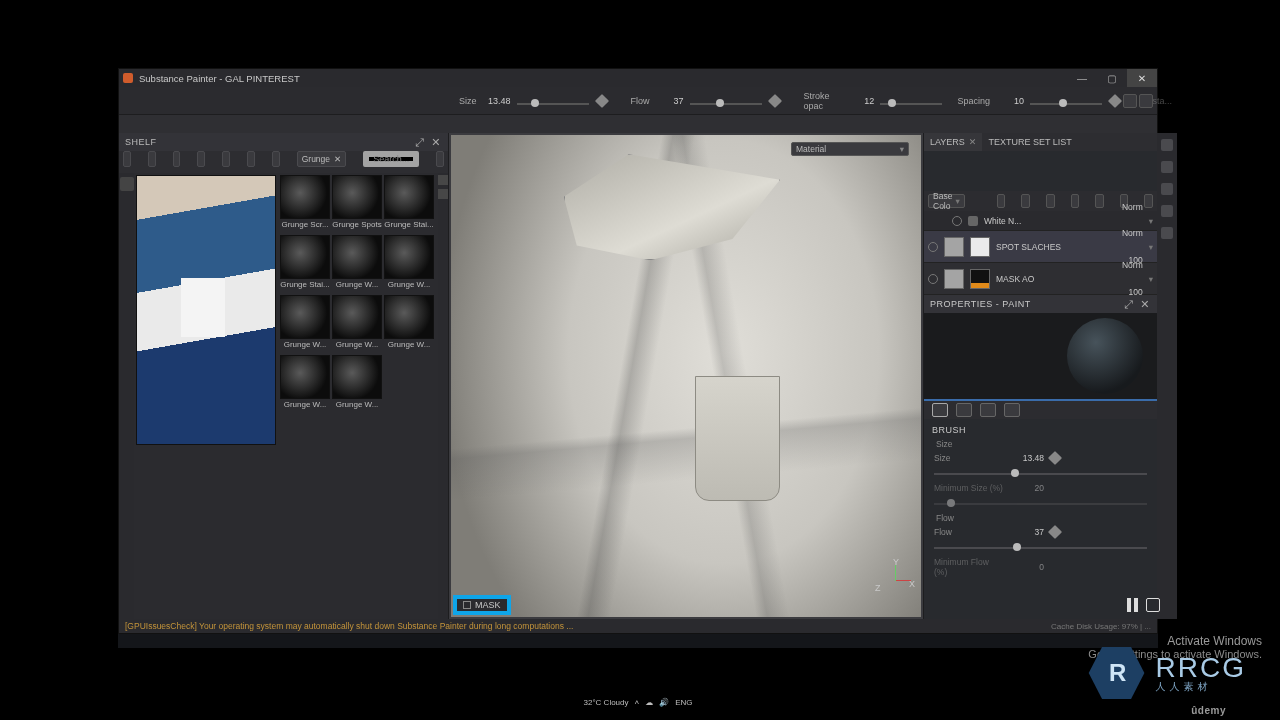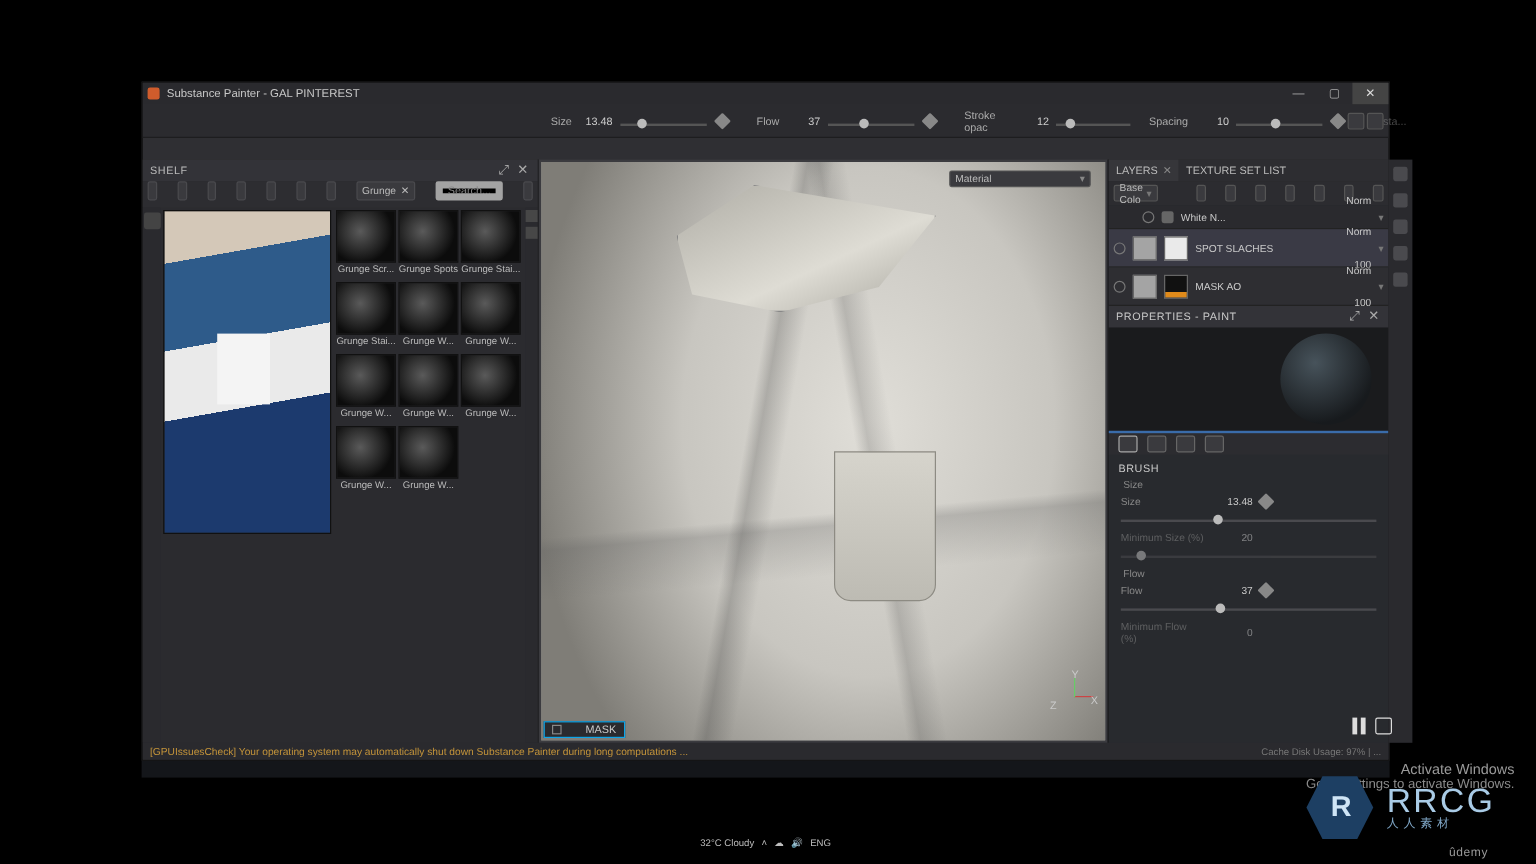--- a/index.html
+++ b/index.html
@@ -94,30 +94,30 @@
 }
 .axis {
   position: absolute; right: 10px; bottom: 24px; width: 36px; height: 36px; color: #c9c9c9; font-size: 9px;
 }
 .axis .y { position: absolute; left: 16px; top: -2px; }
 .axis .x { position: absolute; right: -2px; bottom: 6px; }
 .axis .z { position: absolute; left: -2px; bottom: 2px; }
 .axis .lines { position: absolute; inset: 0; }
 .axis .lines::before { content: ""; position: absolute; left: 18px; bottom: 14px; width: 16px; height: 1px; background: #c44; }
 .axis .lines::after  { content: ""; position: absolute; left: 18px; bottom: 14px; width: 1px; height: 16px; background: #6c6; }
-.mask-tag { position: absolute; left: 4px; bottom: 4px; background: #2a2a2e; color: #c9c9c9; font-size: 9px; padding: 1px 6px; border: 1px solid #0ea5e9; display: flex; align-items: center; gap: 20px; }
+.mask-tag { position: absolute; left: 4px; bottom: 4px; background: #2a2a2e; color: #c9c9c9; font-size: 9px; padding: 1px 6px; border: 4px solid #0ea5e9; display: flex; align-items: center; gap: 4px; }
 .mask-tag .dot { width: 8px; height: 8px; border: 1px solid #888; }
 
 
 .rightdock { width: 234px; background: #282a2e; display: flex; flex-direction: column; border-left: 1px solid #1d1d1f; position: relative; }
 .tabs { height: 18px; background: #2d2d31; display: flex; align-items: center; color: #bbb; font-size: 9px; }
 .tab { padding: 0 6px; height: 18px; display: flex; align-items: center; }
 .tab.active { background: #36363a; }
 .tab .x { margin-left: 4px; color: #888; font-size: 9px; }
-.layers-tools { height: 20px; background: #2c2c30; display: flex; align-items: center; gap: 16px; padding: 0 4px; }
+.layers-tools { height: 20px; background: #2c2c30; display: flex; align-items: center; gap: 16px; padding: 0 4px; margin-top: 40px; }
 .layers-tools .sel { height: 14px; background: #3a3a3e; border: 1px solid #555; color: #bbb; font-size: 8.5px; padding: 0 4px; display: flex; align-items: center; border-radius: 2px; }
 .layers-tools .lbtn { width: 14px; height: 14px; background: #3a3a3e; border: 1px solid #555; border-radius: 2px; }
 .layers-tools .flex { flex: 1; }
 .layer-row { height: 32px; background: #2e2e32; border-bottom: 1px solid #222; display: flex; align-items: center; padding: 0 4px; gap: 6px; color: #c9c9c9; font-size: 8.5px; }
 .layer-row.sub { height: 20px; background: #2a2a2e; padding-left: 28px; }
 .layer-row .eye { width: 10px; height: 10px; border: 1px solid #777; border-radius: 50%; }
 .layer-row .thumbA, .layer-row .thumbB { width: 20px; height: 20px; border: 1px solid #666; }
 .layer-row .thumbA { background: #a4a4a4; }
 .layer-row .thumbB { background: #eaeaea; }
 .layer-row .thumbB.dark { background: #111; }
@@ -189,21 +189,21 @@
 .rrcg .txt .big { font-size: 28px; font-weight: 400; letter-spacing: 2px; color: #a9cbe6; }
 .rrcg .txt .small { font-size: 10px; color: #7fa6c6; letter-spacing: 4px; }
 
 
 .vidctrl {
   position: absolute; right: 120px; bottom: 108px; display: flex; align-items: center; gap: 8px; color: #ddd;
 }
 .vidctrl .bar { width: 4px; height: 14px; background: #ddd; }
 .vidctrl .pause { display: flex; gap: 3px; }
 
-.udemy { position: absolute; right: 40px; bottom: 4px; color: #9a9a9a; font-size: 10px; letter-spacing: .5px; }
+.udemy { position: absolute; right: 54px; bottom: 4px; color: #9a9a9a; font-size: 10px; letter-spacing: .5px; font-weight: bold; }
 
 
 .material-dd {
   position: absolute; left: 672px; top: 73px; width: 118px; height: 14px;
   background: #3a3a3e; border: 1px solid #555; color: #bbb; font-size: 8.5px;
   display: flex; align-items: center; padding: 0 4px; border-radius: 2px;
 }
 .material-dd .arr { margin-left: auto; color: #888; }
 
 </style>

